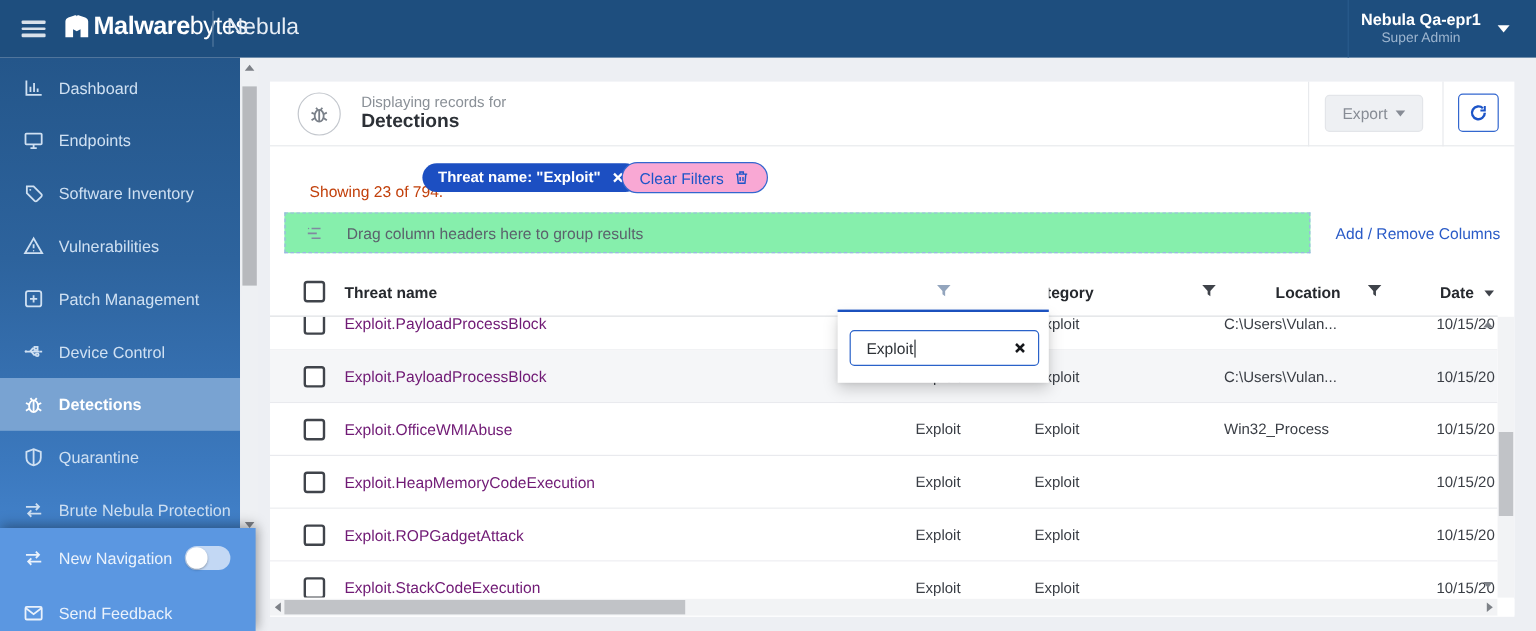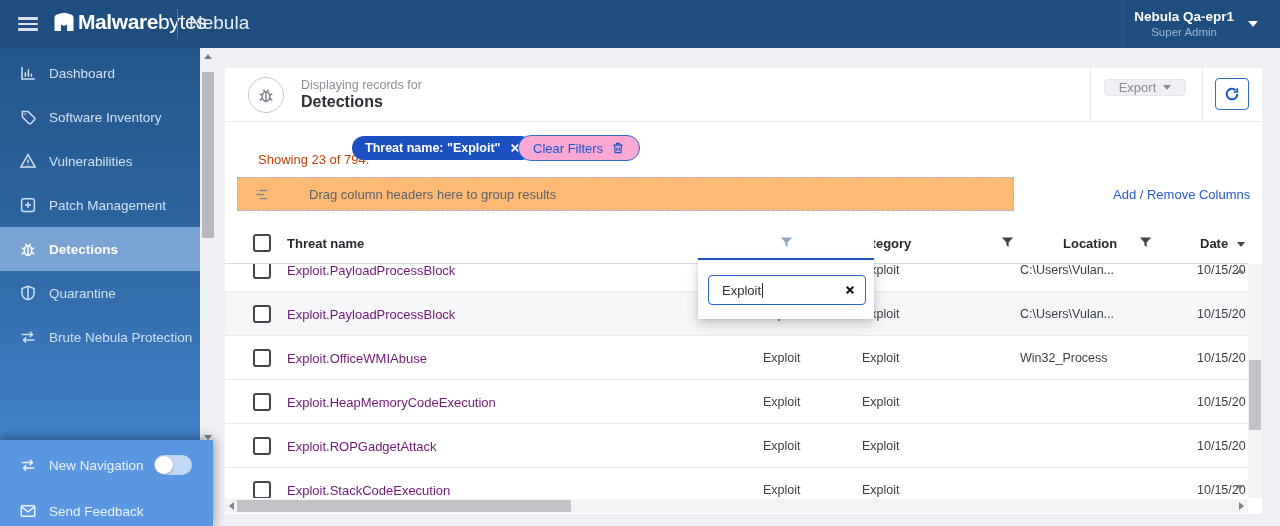--- a/index.html
+++ b/index.html
@@ -61,41 +61,41 @@
 
   
   .card-head { position:absolute; left:0; top:0; width:1037px; height:54px; border-bottom:1px solid #e8eaed; }
   .bug-circle { position:absolute; left:23px; top:9px; width:36px; height:36px; border:1.5px solid #c3c7cd;
     border-radius:50%; color:#7a8089; display:flex; align-items:center; justify-content:center; }
   .bug-circle svg { width:18px; height:18px; }
   .ch-sub { position:absolute; left:76px; top:10px; font-size:12.5px; color:#8a9097; }
   .ch-title { position:absolute; left:76px; top:25px; font-size:16px; font-weight:700; color:#2c3036; }
   .vdiv { position:absolute; top:0; width:1px; height:54px; background:#e8eaed; }
   .vdiv.d1 { left:865px; } .vdiv.d2 { left:977px; }
-  .btn-export { position:absolute; left:879px; top:11px; width:82px; height:17px; background:#eef0f3;
+  .btn-export { position:absolute; left:879px; top:11px; width:82px; height:31px; background:#eef0f3;
     border:1px solid #e3e5e9; border-radius:4px; color:#878c95; font-size:13px;
     display:flex; align-items:center; justify-content:center; gap:7px; cursor:pointer; }
   .caret-sm { width:0; height:0; border-left:4.5px solid transparent; border-right:4.5px solid transparent; border-top:5px solid #878c95; }
   .btn-refresh { position:absolute; left:990px; top:10px; width:34px; height:32px; background:#fff;
     border:1px solid #3367cf; border-radius:4px; color:#1d55c8; display:flex; align-items:center; justify-content:center; cursor:pointer; }
   .btn-refresh svg { width:16px; height:16px; }
 
   
   .filter-row { position:absolute; left:0; top:55px; width:1037px; height:47px; }
   .showing { position:absolute; left:15px; top:29px; font-size:13px; color:#c2410c;margin-left:18px; }
   .chip { position:absolute; left:127px; top:13px; height:24px; border-radius:12px; background:#1c4fc2;
     color:#fff; font-size:12.5px; font-weight:700; display:flex; align-items:center; padding:0 13px; gap:9px; cursor:pointer; }
   .chip svg { width:10px; height:10px; }
   .btn-clear { position:absolute; left:293px; top:12px; height:26px; border-radius:14px; background:#f9a8d4;
     border:1.5px solid #3367cf; color:#1d55c8; font-size:13px; display:flex; align-items:center; padding:0 14px; gap:8px; cursor:pointer; }
   .btn-clear svg { width:14px; height:14px; }
 
   
-  .group-bar { position:absolute; left:12px; top:109px; width:777px; height:34px; background:#fdba74;
-    border:1px dashed #9db5e6; display:flex; align-items:center; color:#5b626c; font-size:13px;gap:20px; }
+  .group-bar { position:absolute; left:12px; top:109px; width:855px; height:34px; background:#86efac;
+    border:1px dashed #9db5e6; display:flex; align-items:center; color:#5b626c; font-size:13px; }
   .group-bar svg { width:15px; height:15px; margin:0 20px 0 16px; color:#8089a0; }
   .add-remove { position:absolute; left:888px; top:119px; font-size:13px; color:#2a5bc7; cursor:pointer; }
 
   
   .thead { position:absolute; left:0; top:155px; width:1023px; height:41px; border-bottom:1px solid #d8dade; background:#fff; }
   .cbx { position:absolute; width:18px; height:18px; border:2px solid #40444b; border-radius:3px; background:#fff; cursor:pointer; }
   .thead .cbx { left:28px; top:11px; }
   .th { position:absolute; top:13px; font-size:13px; font-weight:700; color:#26292e; cursor:pointer; white-space:nowrap; }
   .th.name { left:62px; } .th.cat { left:630px; } .th.loc { left:838px; } .th.date { left:975px; }
   .funnel { position:absolute; top:12px; width:15px; height:15px; color:#3f434a; cursor:pointer; }
@@ -175,39 +175,57 @@
   <div class="sidebar">
     <div class="nav-item">
       <svg viewBox="0 0 24 24" fill="none" stroke="currentColor" stroke-width="2">
           <path d="M4 4v16h17"></path>
           <path d="M8.5 17v-6M12.5 17V7M16.5 17v-4"></path>
         </svg>
       <span>Dashboard</span>
     </div>
     <div class="nav-item">
       <svg viewBox="0 0 24 24" fill="none" stroke="currentColor" stroke-width="2">
+          <rect x="3" y="4.5" width="18" height="12" rx="1"></rect>
+          <path d="M8.5 20.5h7M12 16.5v4"></path>
+        </svg>
+      <span>Endpoints</span>
+    </div>
+    <div class="nav-item">
+      <svg viewBox="0 0 24 24" fill="none" stroke="currentColor" stroke-width="2">
           <path d="M20.6 13.1 12 4.5H4.5V12l8.6 8.6a1.8 1.8 0 0 0 2.6 0l4.9-4.9a1.8 1.8 0 0 0 0-2.6z"></path>
           <circle cx="8.3" cy="8.3" r="1.1" fill="currentColor" stroke="none"></circle>
         </svg>
       <span>Software Inventory</span>
     </div>
     <div class="nav-item">
       <svg viewBox="0 0 24 24" fill="none" stroke="currentColor" stroke-width="2">
           <path d="M12 3.5 2.5 20h19L12 3.5z"></path>
           <path d="M12 10v4.5"></path>
           <circle cx="12" cy="17.2" r="0.8" fill="currentColor" stroke="none"></circle>
         </svg>
       <span>Vulnerabilities</span>
     </div>
     <div class="nav-item">
       <svg viewBox="0 0 24 24" fill="none" stroke="currentColor" stroke-width="2">
           <rect x="3.5" y="3.5" width="17" height="17" rx="2.5"></rect>
           <path d="M12 8v8M8 12h8"></path>
         </svg>
       <span>Patch Management</span>
+    </div>
+    <div class="nav-item">
+      <svg viewBox="0 0 24 24" fill="none" stroke="currentColor" stroke-width="2">
+          <circle cx="3.5" cy="12" r="1.4" fill="currentColor" stroke="none"></circle>
+          <path d="M4.5 12h14"></path>
+          <path d="M8 12l3-3.5h2.5M9.5 12l3 3.5h2"></path>
+          <rect x="13" y="6.8" width="3.4" height="3.4"></rect>
+          <circle cx="16" cy="15.5" r="1.6"></circle>
+          <path d="M18.5 12h3"></path>
+        </svg>
+      <span>Device Control</span>
     </div>
     <div class="nav-item active">
       <svg viewBox="0 0 24 24" fill="none" stroke="currentColor" stroke-width="2">
           <ellipse cx="12" cy="14" rx="5" ry="6.5"></ellipse>
           <path d="M12 7.5v13M8.5 5l2 2.5M15.5 5l-2 2.5M3.5 10.5l3.8 1.8M3.5 19l3.8-2.5M20.5 10.5l-3.8 1.8M20.5 19l-3.8-2.5"></path>
         </svg>
       <span>Detections</span>
     </div>
     <div class="nav-item">
       <svg viewBox="0 0 24 24" fill="none" stroke="currentColor" stroke-width="2">

